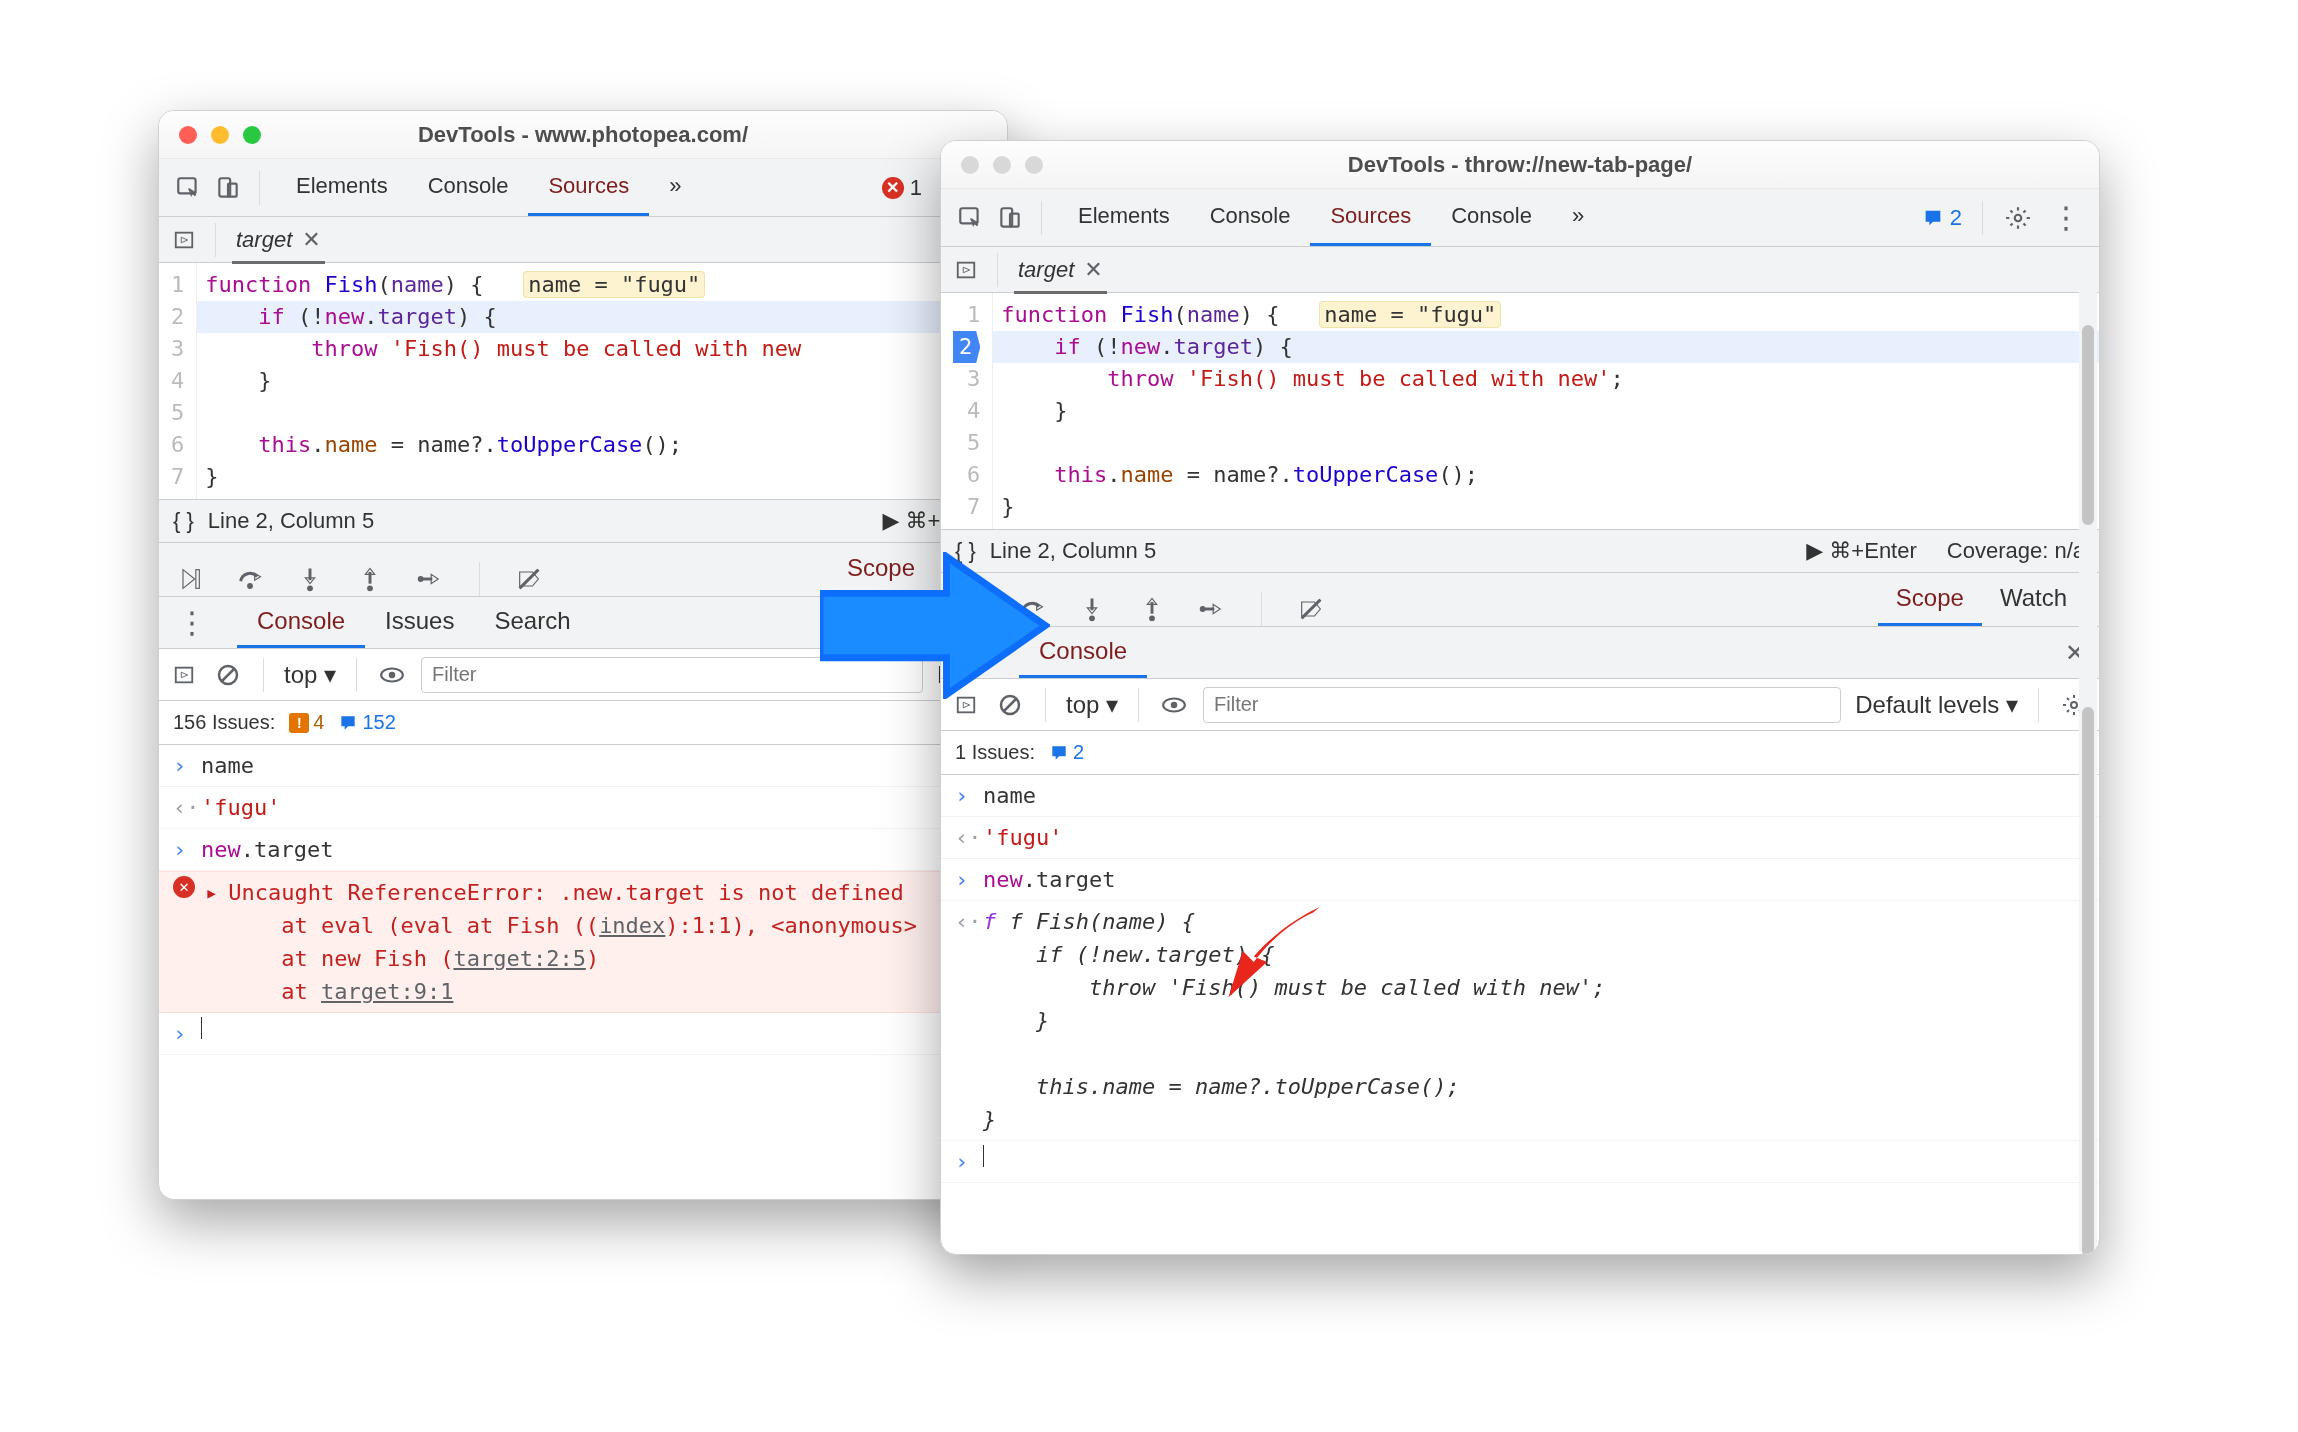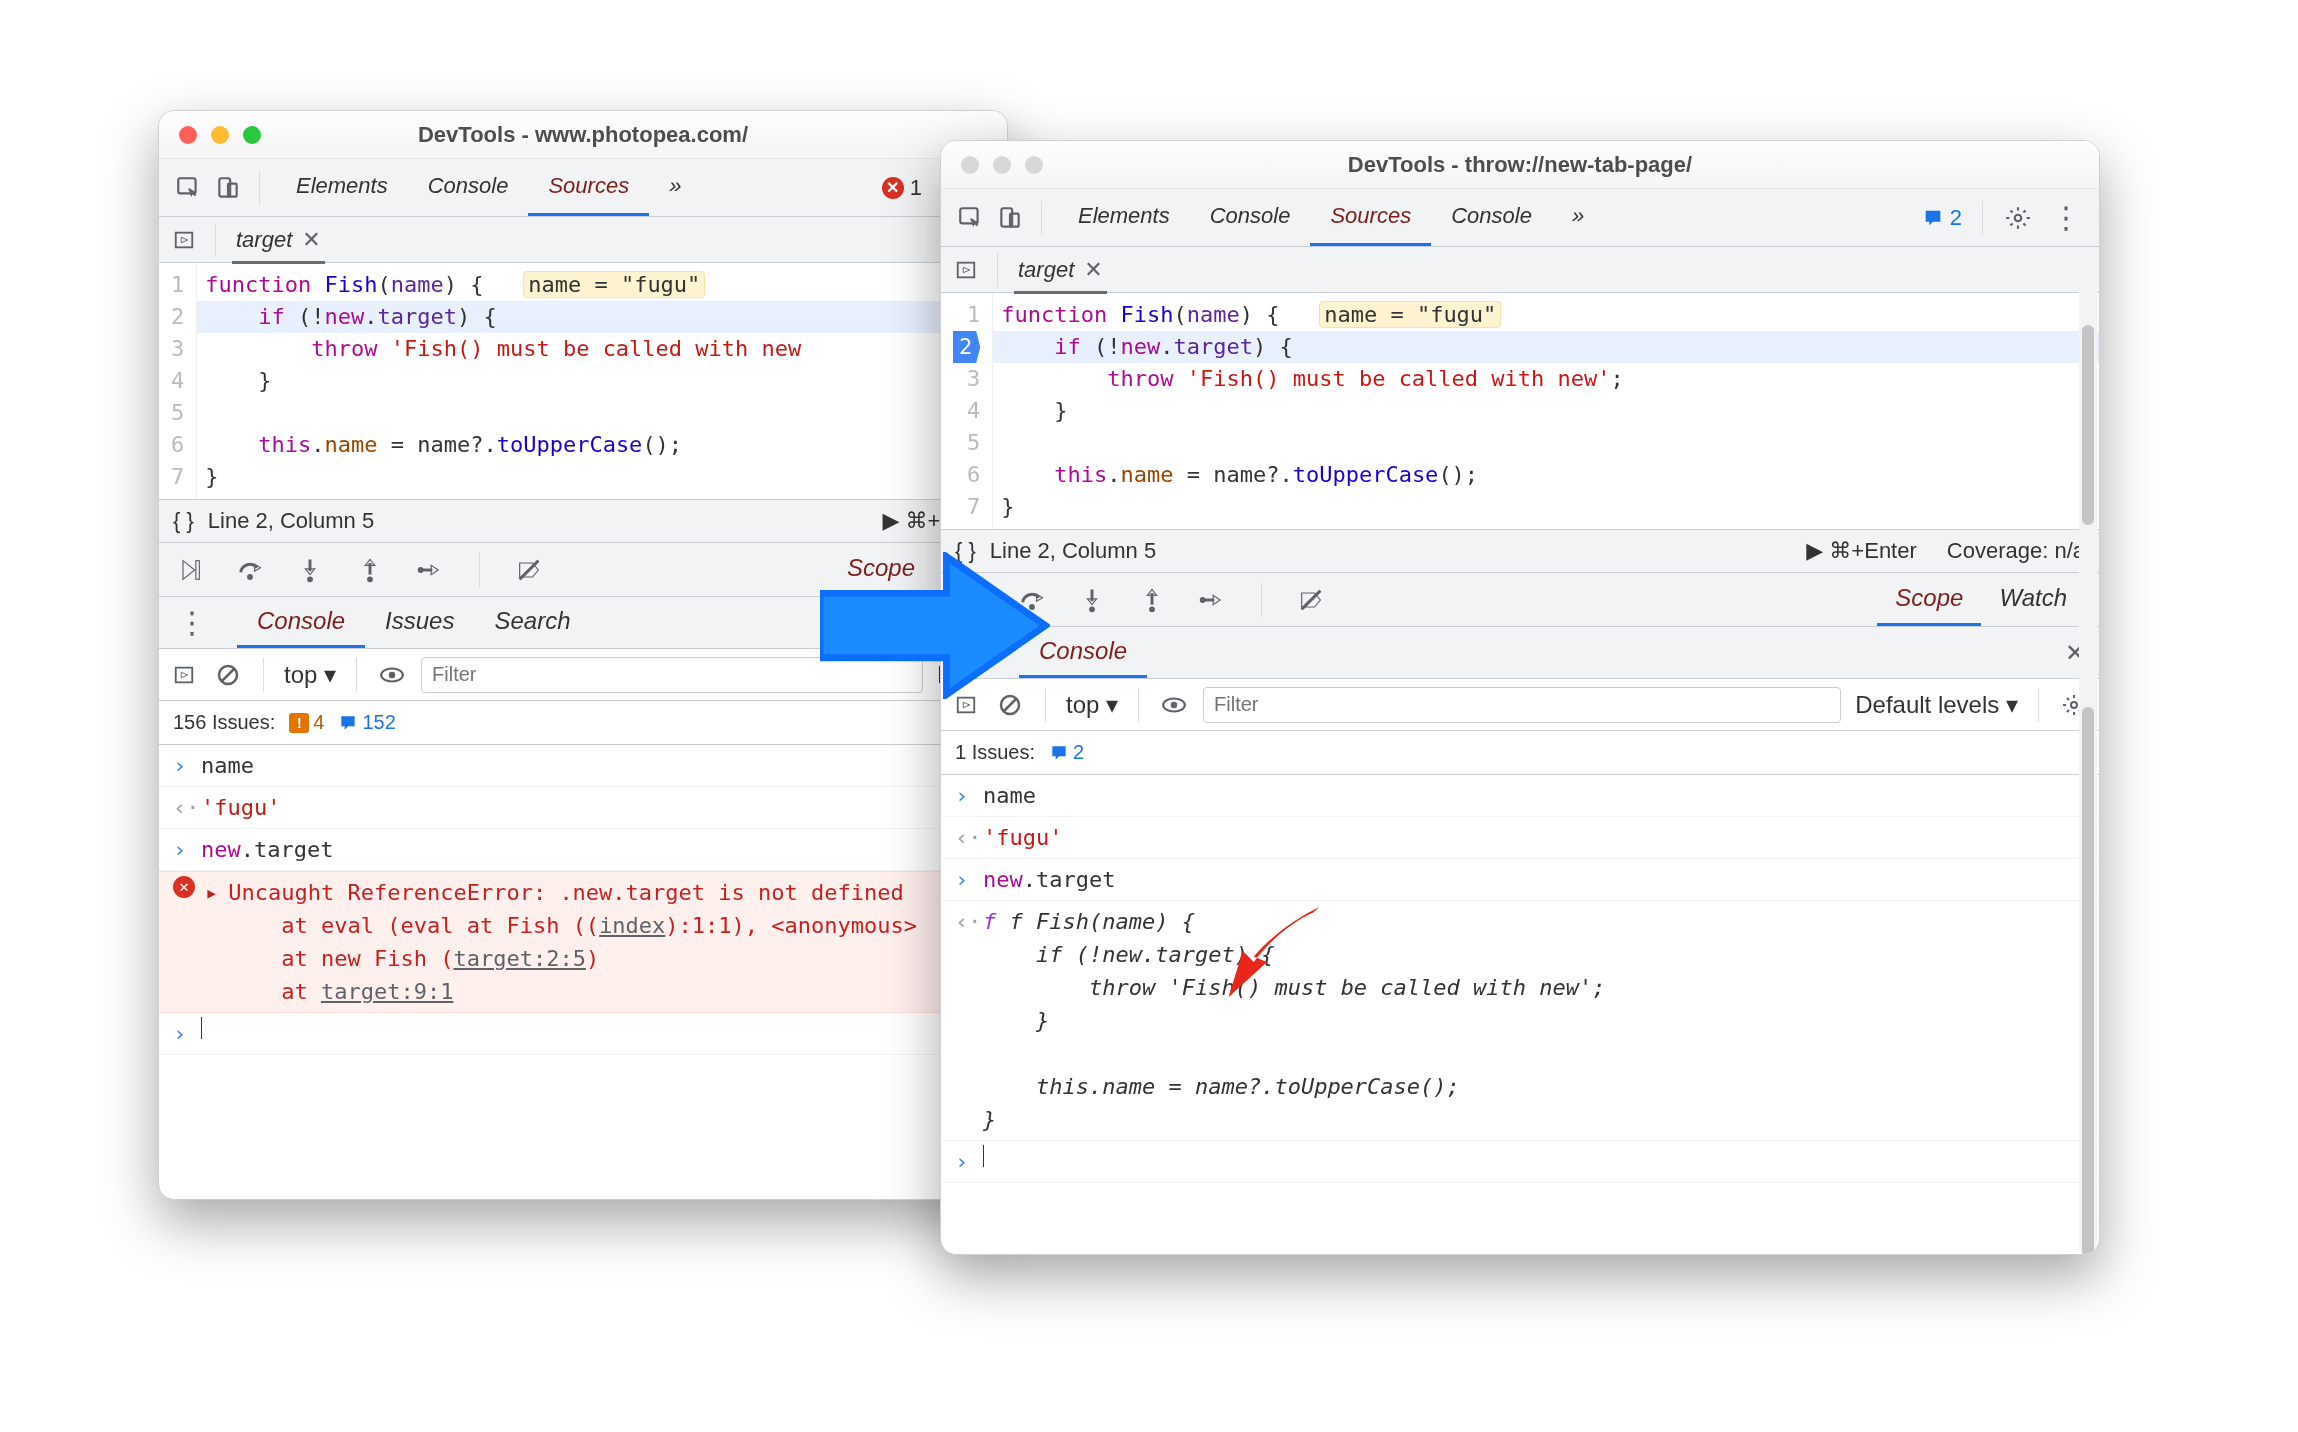--- a/index.html
+++ b/index.html
@@ -39,21 +39,21 @@
   .title{position:absolute;left:0;right:0;text-align:center;font-weight:600;font-size:22px;color:#4d4d4d;pointer-events:none}
   
   .toolbar{
     height:58px;border-bottom:1px solid var(--border);background:#f1f3f4;
     display:flex;align-items:center;padding:0 14px;gap:10px;font-size:22px;
   }
   .vr{width:1px;height:34px;background:#dadce0;margin:0 6px}
   .ico{width:30px;height:30px;display:flex;align-items:center;justify-content:center;cursor:pointer}
   .ico svg,.ico path,.ico rect,.ico line,.ico polygon,.ico polyline{stroke:#5f6368;fill:none}
   .tabs{display:flex;align-items:stretch;height:100%;gap:0}
-  .tab{padding:0 20px;display:flex;align-items:center;color:#333;cursor:pointer;border-bottom:3px solid transparent;font-style:italic;}
+  .tab{padding:0 20px;display:flex;align-items:center;color:#333;cursor:pointer;border-bottom:3px solid transparent;}
   .tab.active{color:#7f1d1d;border-bottom:3px solid var(--tab-active);font-weight:500}
   .rflex{margin-left:auto;display:flex;align-items:center;gap:14px}
   .badge-err{display:flex;align-items:center;gap:6px}
   .badge-err .circ{width:22px;height:22px;border-radius:50%;background:#d93025;color:#fff;font-size:16px;font-weight:700;display:flex;align-items:center;justify-content:center}
   .badge-info{display:flex;align-items:center;gap:6px;color:#1a73e8}
   .badge-info svg{fill:#1a73e8}
   .more{font-size:30px;color:#5f6368;cursor:pointer;padding:0 4px}
   
   .filebar{height:46px;border-bottom:1px solid var(--border);background:#f1f3f4;display:flex;align-items:center;padding:0 10px;gap:10px}
   .filetab{display:flex;align-items:center;gap:10px;padding:6px 4px 8px 4px;border-bottom:3px solid #6b6b6b;position:relative;top:3px;font-size:22px;font-style:italic;color:#333}
@@ -70,21 +70,21 @@
   .str{color:var(--code-str)}
   .prop{color:#994500}
   .def{color:#5b2699}
   .chip{background:#fdf3d1;border:1px solid #f0e3ab;border-radius:4px;padding:0 4px;font-style:normal}
   
   .exec-gutter{display:inline-block;background:#4285f4;color:#fff;padding:0 8px 0 6px;clip-path:polygon(0 0,85% 0,100% 50%,85% 100%,0 100%);}
   
   .statusbar{height:44px;border-top:1px solid var(--border);border-bottom:1px solid var(--border);background:#f1f3f4;display:flex;align-items:center;padding:0 14px;gap:14px;font-size:22px;color:#333}
   .statusbar .lr{margin-left:auto;display:flex;align-items:center;gap:10px}
   
-  .debugbar{height:54px;border-bottom:1px solid var(--border);background:#f1f3f4;display:flex;align-items:center;padding:0 14px;gap:26px}
+  .debugbar{height:54px;border-bottom:1px solid var(--border);background:#f1f3f4;display:flex;align-items:flex-end;padding:0 14px;gap:26px}
   .debugbar .ico{width:34px;height:34px}
   .sidetabs{margin-left:auto;display:flex;align-items:stretch;height:100%}
   .sidetabs .tab{padding:0 18px}
   
   .drawerbar{height:52px;border-bottom:1px solid var(--border);background:#f1f3f4;display:flex;align-items:center;padding:0 14px;gap:26px}
   .consolebar{height:52px;border-bottom:1px solid var(--border);background:#fff;display:flex;align-items:center;padding:0 10px;gap:14px}
   .field{flex:1}
   .field input{width:100%;height:36px;border:1px solid var(--border);border-radius:4px;padding:0 10px;font-size:20px;font-family:var(--sans);background:#fff}
   .issuesbar{height:44px;border-bottom:1px solid var(--border);background:#fff;display:flex;align-items:center;padding:0 14px;gap:14px;font-size:20px}
   .issuesbar .warn{display:inline-flex;align-items:center;gap:4px;color:#b06000}

